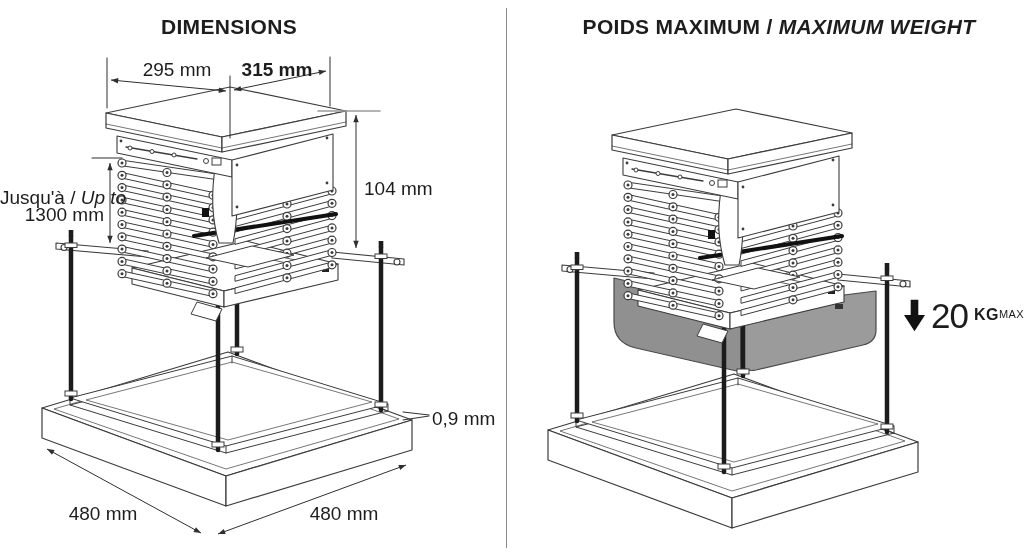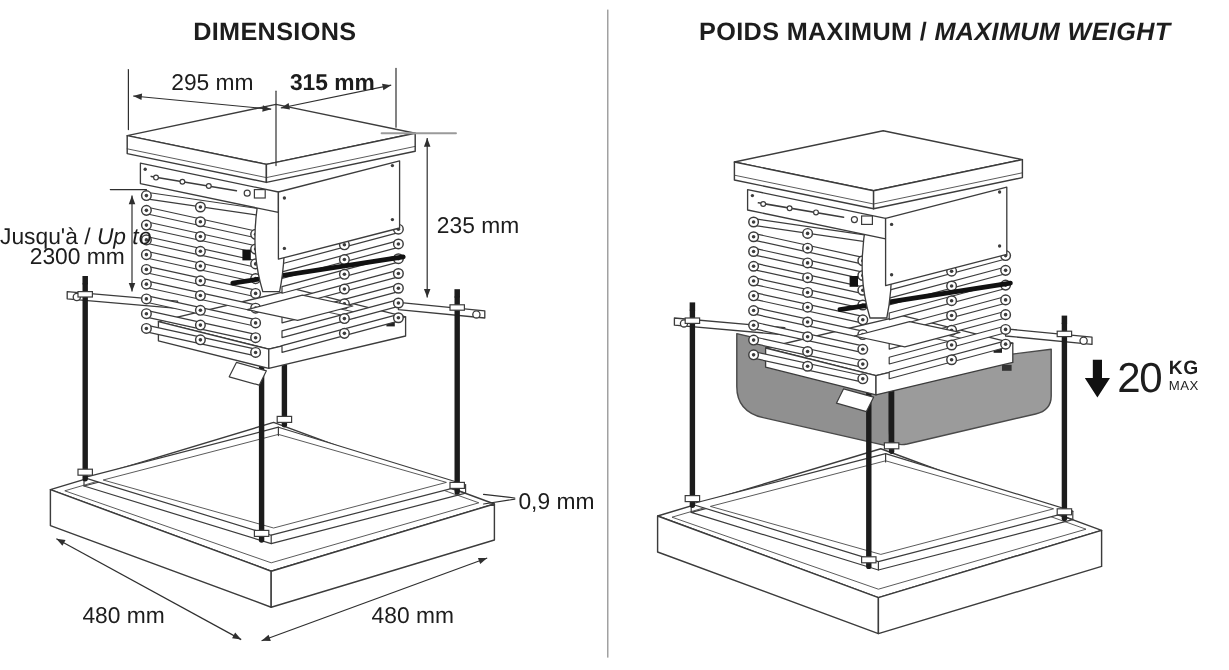--- a/index.html
+++ b/index.html
@@ -16,21 +16,21 @@
   #l295{left:128px;top:59px;width:98px;}
   #l315{left:228px;top:59px;width:98px;font-weight:bold;}
   #l235{left:364px;top:178px;}
   #ldrop{left:0;top:189px;width:104px;text-align:right;line-height:17px;}
   #l12{left:432px;top:408px;}
   #l480a{left:54px;top:503px;width:98px;}
   #l480b{left:295px;top:503px;width:98px;}
   .weight-badge{position:absolute;left:904px;top:295px;display:flex;align-items:center;gap:6px;}
   .w-arrow{width:21px;height:36px;fill:#111;flex:0 0 auto;}
   .w-num{font-size:35px;line-height:42px;font-weight:400;letter-spacing:-1px;}
-  .w-units{display:flex;flex-direction:column;justify-content:center;line-height:15px;padding-bottom:3px;}
+  .w-units{display:flex;justify-content:center;line-height:15px;padding-bottom:3px;}
   .w-kg{font-size:16px;font-weight:700;letter-spacing:.5px;}
   .w-max{font-size:11px;font-weight:400;letter-spacing:.4px;}
 </style>
 </head>
 <body>
 
 <div class="stage">
 
   <svg class="art" id="art" width="1024" height="558" viewBox="0 0 1024 558">
     <defs>
@@ -379,24 +379,24 @@
     </svg>
 
   <div class="divider"></div>
 
   <h1 class="title title-left">DIMENSIONS</h1>
 
   <h1 class="title title-right"><span>POIDS MAXIMUM /</span> <i>MAXIMUM WEIGHT</i></h1>
 
   <span class="lbl ctr" id="l295">295 mm</span>
   <span class="lbl ctr" id="l315">315 mm</span>
-  <span class="lbl" id="l235">235 mm</span>
+  <span class="lbl" id="l235">104 mm</span>
   <div class="lbl" id="ldrop">
     <div><span>Jusqu'à /</span> <i>Up to</i></div>
-    <div>2300 mm</div>
+    <div>1300 mm</div>
   </div>
   <span class="lbl" id="l12">0,9 mm</span>
   <span class="lbl ctr" id="l480a">480 mm</span>
   <span class="lbl ctr" id="l480b">480 mm</span>
 
   <div class="weight-badge">
     <svg class="w-arrow" viewBox="0 0 22 34">
       <path d="M7,0 L15,0 L15,16 L22,16 L11,33 L0,16 L7,16 Z"></path>
     </svg>
     <span class="w-num">20</span>

